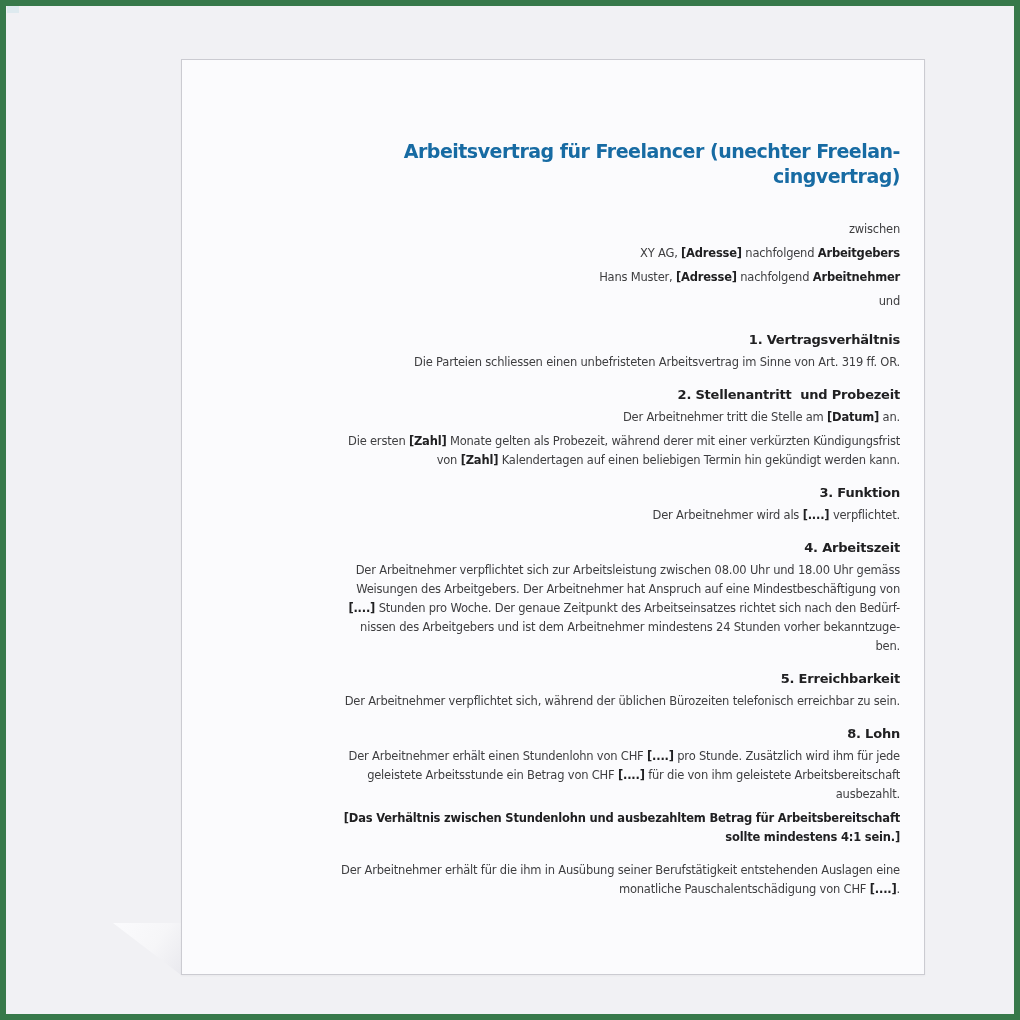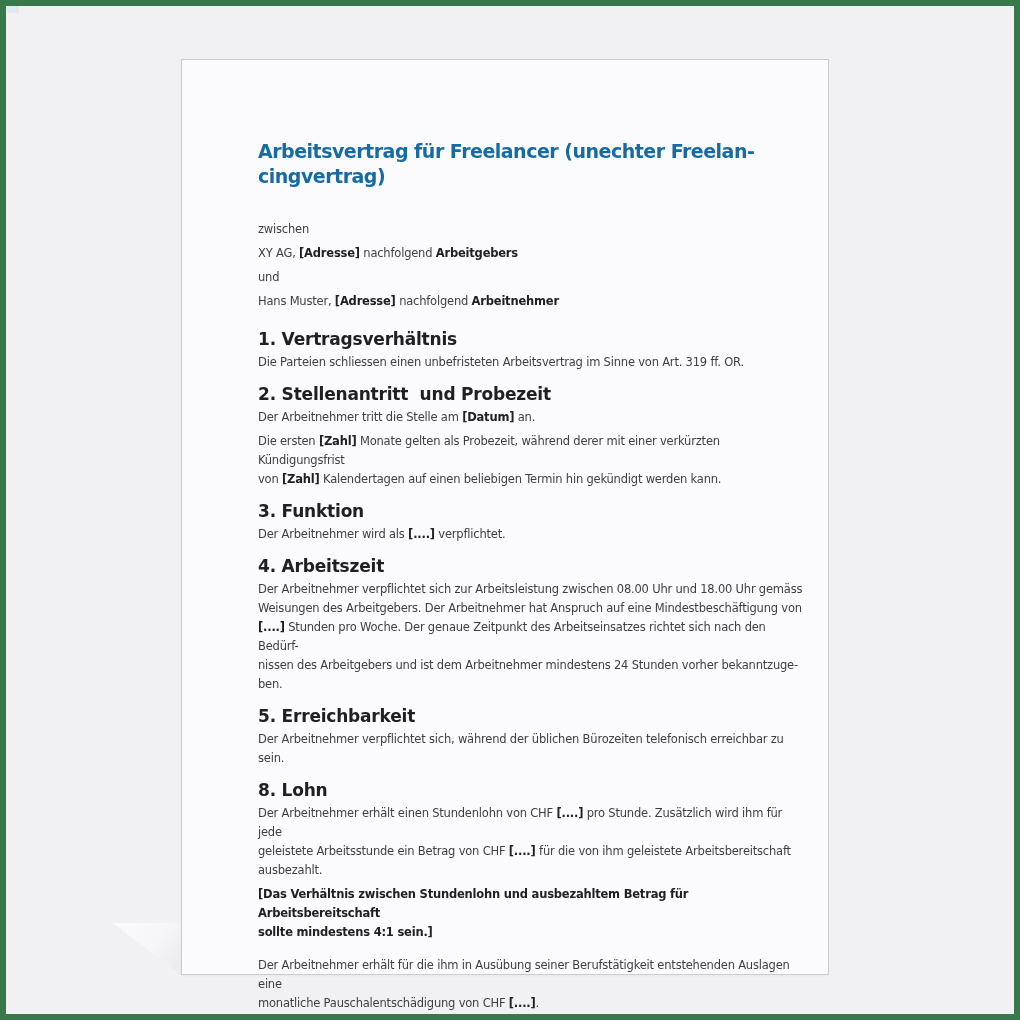--- a/index.html
+++ b/index.html
@@ -33,26 +33,27 @@
     top: 917px;
     width: 68px;
     height: 52px;
     background: linear-gradient(305deg, #e9e9ee 0%, #f6f6f8 45%, #fbfbfd 100%);
     clip-path: polygon(0 0, 100% 0, 100% 100%);
   }
   .page {
     position: absolute;
     left: 175px;
     top: 53px;
-    width: 648px;
+    width: 744px;
     height: 916px;
     box-sizing: border-box;
     background: var(--page-bg, #fbfbfd);
     border: 1px solid var(--page-border, #cbcbd1);
     box-shadow: 0 1px 2px rgba(0,0,0,0.04);
+    text-align: right;
   }
   .content {
     box-sizing: border-box;
     width: 100%;
     height: 100%;
     padding: 79px 24px 0 76px;
     color: var(--body-text, #3e3e40);
     font-size: 11.5px;
     line-height: 19px;
     letter-spacing: -0.2px;
@@ -70,21 +71,21 @@
     margin: 0 0 20px 0;
   }
   .intro p {
     margin: 0 0 5px 0;
   }
   .section {
     margin-top: 14px;
   }
   .section h2 {
     margin: 12px 0 5px 0;
-    font-size: 17px;
+    font-size: 13px;
     line-height: 17px;
     font-weight: bold;
     letter-spacing: -0.2px;
     color: var(--heading-text, #202022);
     white-space: pre-wrap;
   }
   .section p {
     margin: 0 0 5px 0;
     white-space: pre-wrap;
   }
@@ -103,22 +104,22 @@
 
   <div class="page">
     <div class="content">
 
       <h1 class="doc-title">Arbeitsvertrag für Freelancer (unechter Freelan-
 cingvertrag)</h1>
 
       <div class="intro">
         <p><span>zwischen</span></p>
         <p><span>XY AG, </span><span class="run-bold">[Adresse]</span><span> nachfolgend </span><span class="run-bold">Arbeitgebers</span></p>
+        <p><span>Hans Muster, </span><span class="run-bold">[Adresse]</span><span> nachfolgend </span><span class="run-bold">Arbeitnehmer</span></p>
         <p><span>und</span></p>
-        <p><span>Hans Muster, </span><span class="run-bold">[Adresse]</span><span> nachfolgend </span><span class="run-bold">Arbeitnehmer</span></p>
       </div>
 
       <div class="section">
         <h2>1. Vertragsverhältnis</h2>
         <p><span>Die Parteien schliessen einen unbefristeten Arbeitsvertrag im Sinne von Art. 319 ff. OR.</span></p>
       </div>
 
       <div class="section">
         <h2>2. Stellenantritt  und Probezeit</h2>
         <p><span>Der Arbeitnehmer tritt die Stelle am </span><span class="run-bold">[Datum]</span><span> an.</span></p>

